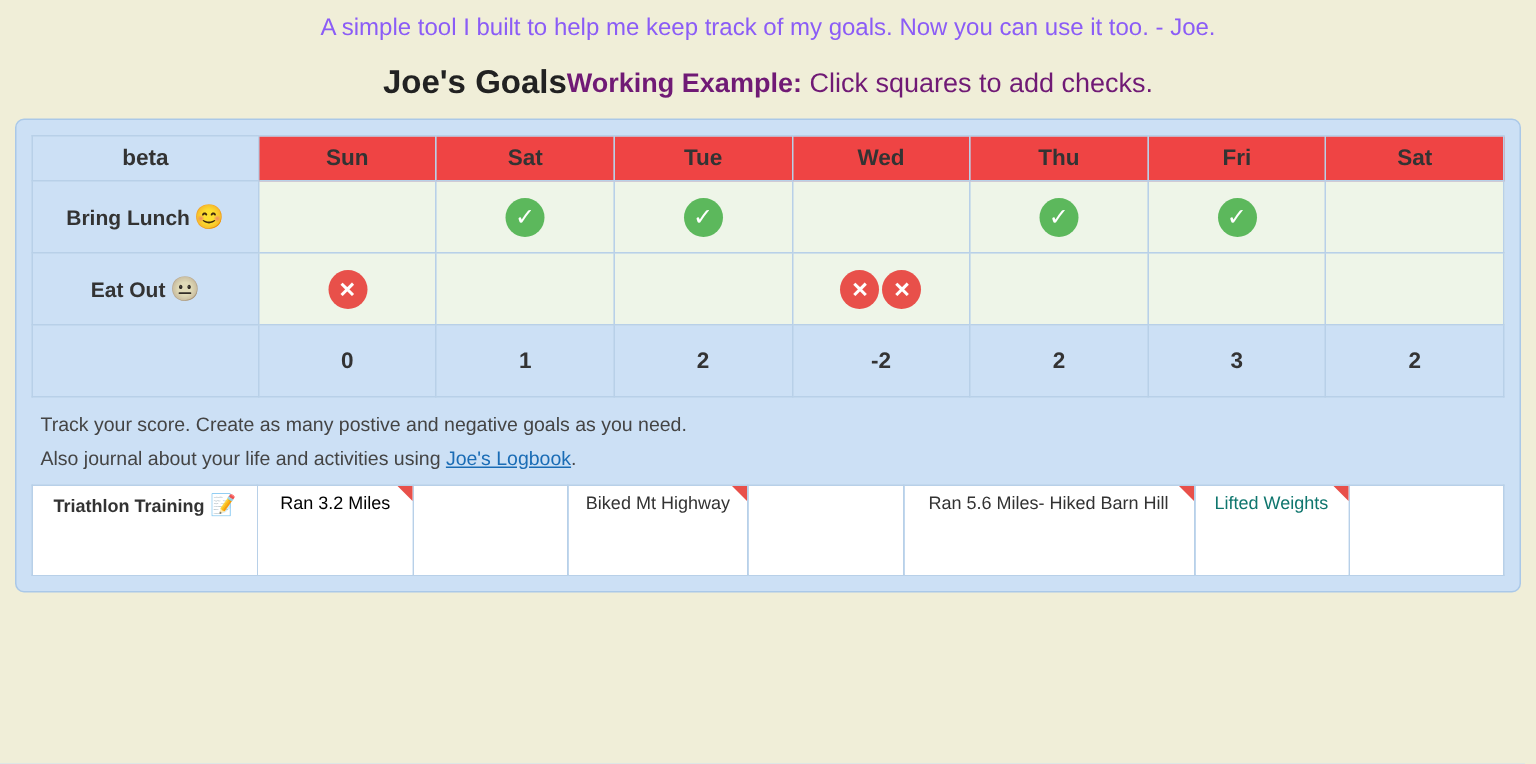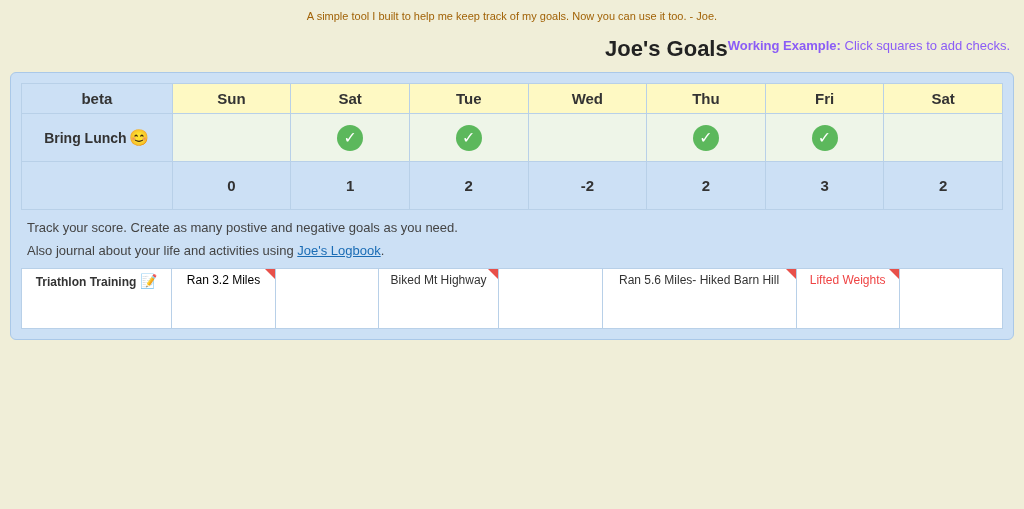--- a/index.html
+++ b/index.html
@@ -5,40 +5,40 @@
     * { box-sizing: border-box; margin: 0; padding: 0; }
     body {
       background-color: #f0eed8;
       font-family: Arial, sans-serif;
       font-size: 14px;
       color: #333;
       padding: 10px;
     }
     .tagline {
       text-align: center;
-      color: #a16207;
-      font-size: 11px;
+      color: #8b5cf6;
+      font-size: 16px;
       margin-bottom: 14px;
     }
     .header-row {
       display: flex;
-      justify-content: flex-end;
+      justify-content: center;
       align-items: flex-start;
       margin-bottom: 10px;
       padding: 0 4px;
     }
     .page-title {
       font-size: 22px;
       font-weight: bold;
       color: #222;
     }
     .working-example {
       text-align: right;
-      font-size: 13px;
-      color: #8b5cf6;
+      font-size: 18px;
+      color: #701a75;
       line-height: 1.5;
     }
     .working-example strong {
       font-weight: bold;
     }
     .main-container {
       background-color: #cce0f5;
       border: 1px solid #aac8e8;
       border-radius: 6px;
       padding: 10px;
@@ -47,21 +47,21 @@
       width: 100%;
       border-collapse: collapse;
     }
     .grid-table th, .grid-table td {
       border: 1px solid #b8d0e8;
       text-align: center;
       padding: 6px 4px;
       min-width: 90px;
     }
     .grid-table th {
-      background-color: #fef9c3;
+      background-color: #ef4444;
       font-weight: bold;
       color: #333;
       font-size: 15px;
     }
     .grid-table td {
       background-color: #eef5e8;
       height: 48px;
     }
     .goal-label-cell {
       background-color: #cce0f5 !important;
@@ -200,20 +200,30 @@
         <tr>
           <td class="goal-label-cell"><strong>Bring Lunch</strong><span class="smiley">😊</span></td>
           <td></td>
           <td><span class="green-check">✓</span></td>
           <td><span class="green-check">✓</span></td>
           <td></td>
           <td><span class="green-check">✓</span></td>
           <td><span class="green-check">✓</span></td>
           <td></td>
         </tr>
+        <tr>
+          <td class="goal-label-cell"><strong>Eat Out</strong><span class="smiley-sad">😐</span></td>
+          <td><span class="red-x">✕</span></td>
+          <td></td>
+          <td></td>
+          <td><span class="red-x">✕</span><span class="red-x">✕</span></td>
+          <td></td>
+          <td></td>
+          <td></td>
+        </tr>
       </tbody>
     <tfoot id="score-row">
     <tr>
           <td class="score-cell" style="background-color: rgb(204, 224, 245);"></td>
           <td class="score-cell">0</td>
           <td class="score-cell">1</td>
           <td class="score-cell">2</td>
           <td class="score-cell">-2</td>
           <td class="score-cell">2</td>
           <td class="score-cell">3</td>
@@ -229,18 +239,18 @@
 
   <table class="grid-table" style="margin-top:6px;">
     <tbody>
       <tr class="triathlon-row" id="triathlon-row">
       <td class="triathlon-label-cell"><strong>Triathlon Training</strong><span class="edit-icon">📝</span></td>
           <td class="triathlon-row" style="background-color: rgb(255, 255, 255); vertical-align: top; font-size: 12px; color: #000000; padding: 4px; position: relative; height: 60px; border: 1px solid rgb(184, 208, 232);"><div class="red-corner"></div><span>Ran 3.2 Miles</span></td>
           <td class="triathlon-row" style="background-color: rgb(255, 255, 255); vertical-align: top; font-size: 12px; color: rgb(51, 51, 51); padding: 4px; position: relative; height: 60px; border: 1px solid rgb(184, 208, 232);"></td>
           <td class="triathlon-row" style="background-color: rgb(255, 255, 255); vertical-align: top; font-size: 12px; color: rgb(51, 51, 51); padding: 4px; position: relative; height: 60px; border: 1px solid rgb(184, 208, 232); text-align: center;"><div class="red-corner"></div><span>Biked Mt Highway</span></td>
           <td class="triathlon-row" style="background-color: rgb(255, 255, 255); vertical-align: top; font-size: 12px; color: rgb(51, 51, 51); padding: 4px; position: relative; height: 60px; border: 1px solid rgb(184, 208, 232);"></td>
           <td class="triathlon-row" style="background-color: rgb(255, 255, 255); vertical-align: top; font-size: 12px; color: rgb(51, 51, 51); padding: 4px; position: relative; height: 60px; border: 1px solid rgb(184, 208, 232);"><div class="red-corner"></div><span>Ran 5.6 Miles- Hiked Barn Hill</span></td>
-          <td class="triathlon-row" style="background-color: rgb(255, 255, 255); vertical-align: top; font-size: 12px; color: #ef4444; padding: 4px; position: relative; height: 60px; border: 1px solid rgb(184, 208, 232); margin-left: 32px;"><div class="red-corner"></div><span>Lifted Weights</span></td>
+          <td class="triathlon-row" style="background-color: rgb(255, 255, 255); vertical-align: top; font-size: 12px; color: #0f766e; padding: 4px; position: relative; height: 60px; border: 1px solid rgb(184, 208, 232); margin-left: 32px;"><div class="red-corner"></div><span>Lifted Weights</span></td>
           <td class="triathlon-row" style="background-color: rgb(255, 255, 255); vertical-align: top; font-size: 12px; color: rgb(51, 51, 51); padding: 4px; position: relative; height: 60px; border: 1px solid rgb(184, 208, 232);"></td>
         </tr>
     </tbody>
   </table>
 </div>
 
 </body></html>

